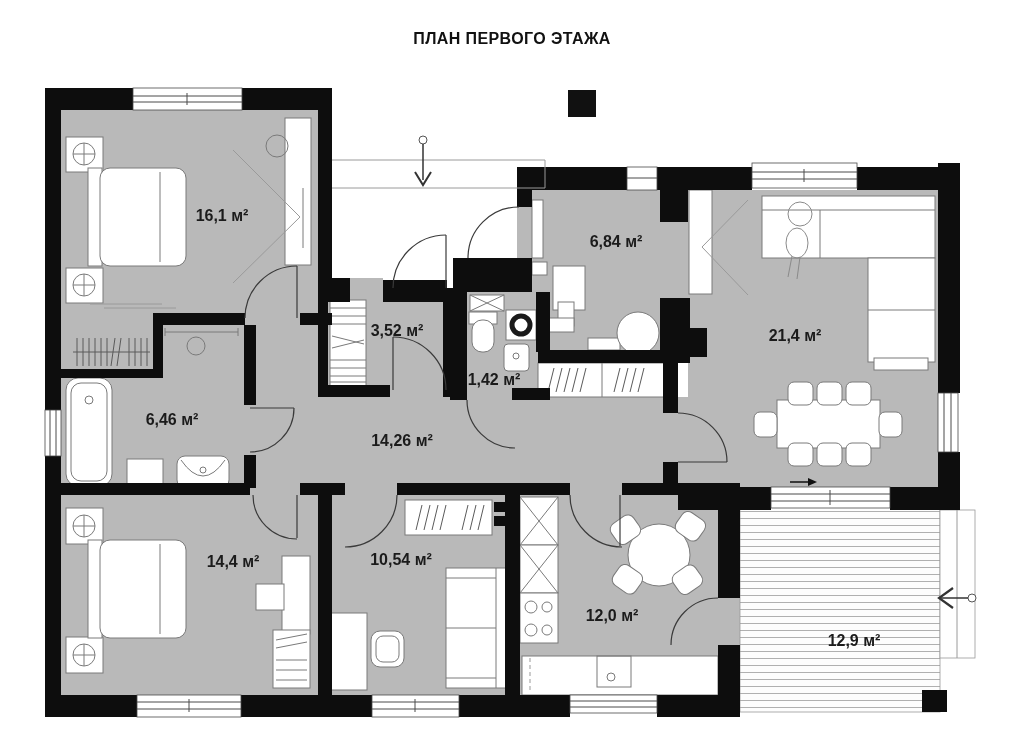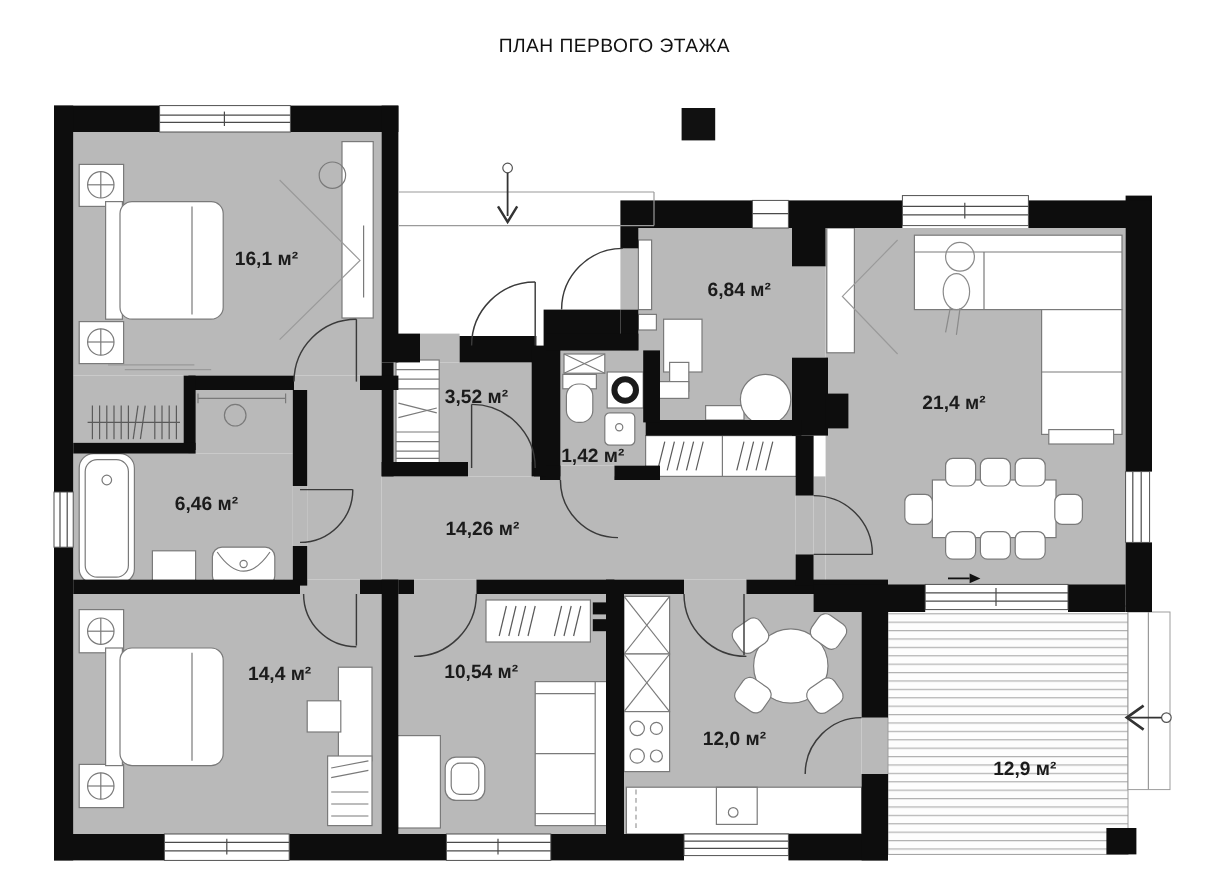--- a/index.html
+++ b/index.html
@@ -1,18 +1,18 @@
 <!DOCTYPE html>
 <html><head>
 <meta charset="utf-8">
 <style>
   html,body{margin:0;padding:0;background:#fff;}
   .stage{position:relative;width:1024px;height:745px;background:#ffffff;overflow:hidden;
          font-family:"Liberation Sans",sans-serif;}
-  .title{position:absolute;left:0;right:0;top:30px;text-align:center;font-weight:normal;
+  .title{position:absolute;left:0;right:0;top:30px;text-align:center;font-weight:bold;
          font-size:16px;letter-spacing:.4px;color:#111;}
   svg text{font-family:"Liberation Sans",sans-serif;font-weight:bold;font-size:16px;fill:#1b1b1b;}
   svg .wall{fill:#0d0d0d;stroke:none;}
   svg .floor{fill:#b9b9b9;stroke:none;}
   svg .fu{fill:#ffffff;stroke:#7a7a7a;stroke-width:1;}
   svg .ln{stroke:#7a7a7a;stroke-width:1;fill:none;}
   svg .arc{stroke:#3a3a3a;stroke-width:1.2;fill:none;}
   svg .win{fill:#ffffff;stroke:#4a4a4a;stroke-width:0.8;}
   svg .winln{stroke:#4a4a4a;stroke-width:1;fill:none;}
   svg .soft{stroke:#9a9a9a;stroke-width:1;fill:none;}

